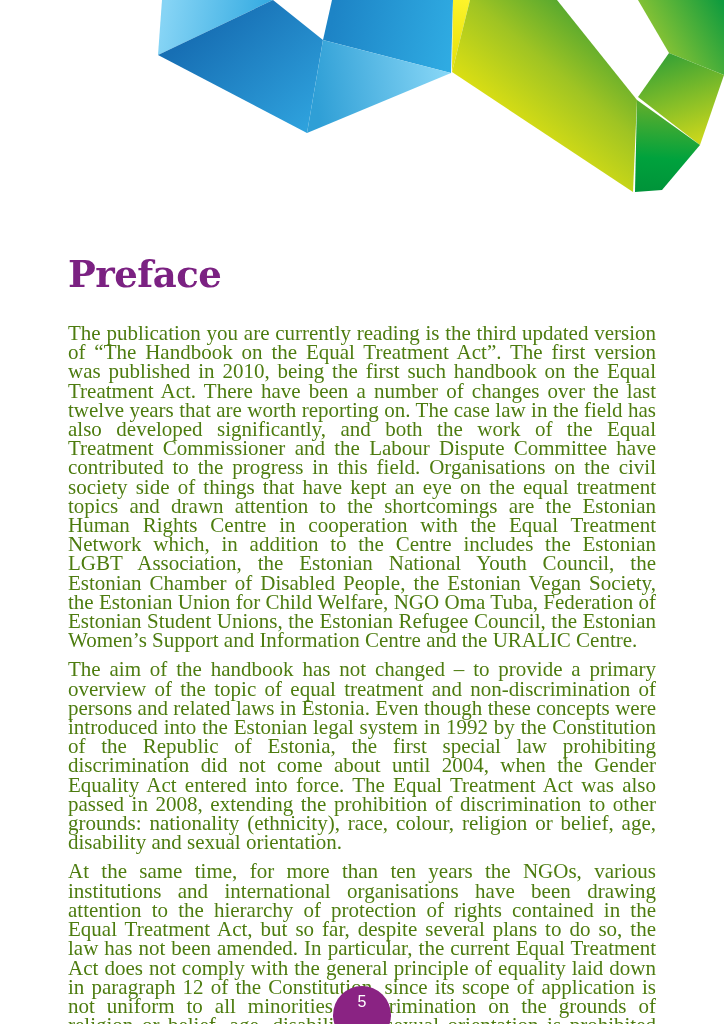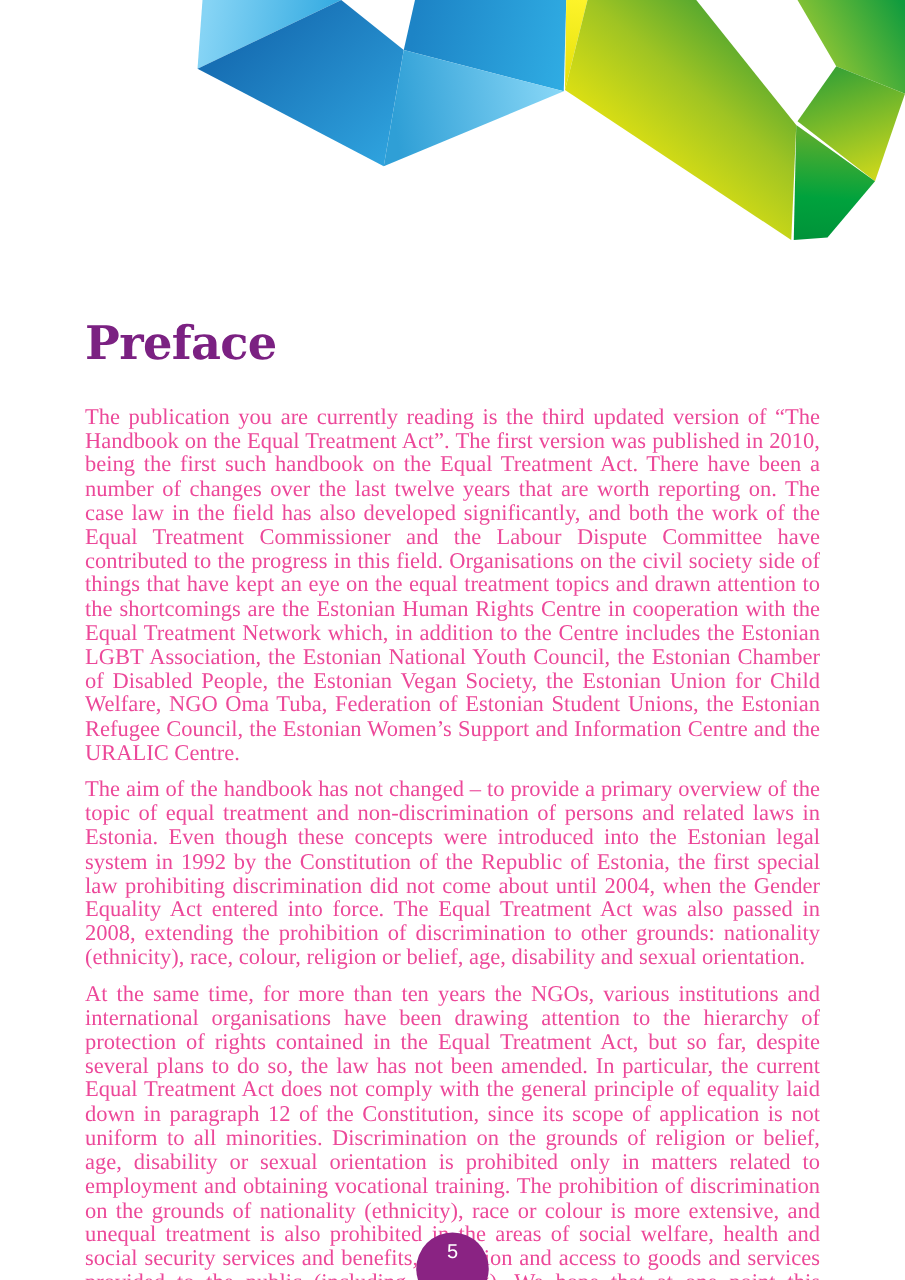--- a/index.html
+++ b/index.html
@@ -34,24 +34,24 @@
     margin: 0 0 28px 0;
     font-family: "DejaVu Serif", serif;
     font-weight: bold;
     font-size: 37px;
     line-height: 44px;
     letter-spacing: -0.5px;
     color: #7b2182;
   }
   .body-para {
     margin: 0 0 10px 0;
-    font-size: 18px;
+    font-size: 21px;
     line-height: 19.2px;
     text-align: justify;
-    color: #ec4899;
+    color: #4d7c0f;
   }
   .page-badge {
     position: absolute;
     left: 333px;
     top: 986px;
     width: 58px;
     height: 58px;
     border-radius: 50%;
     background: #8a2383;
     text-align: center;

